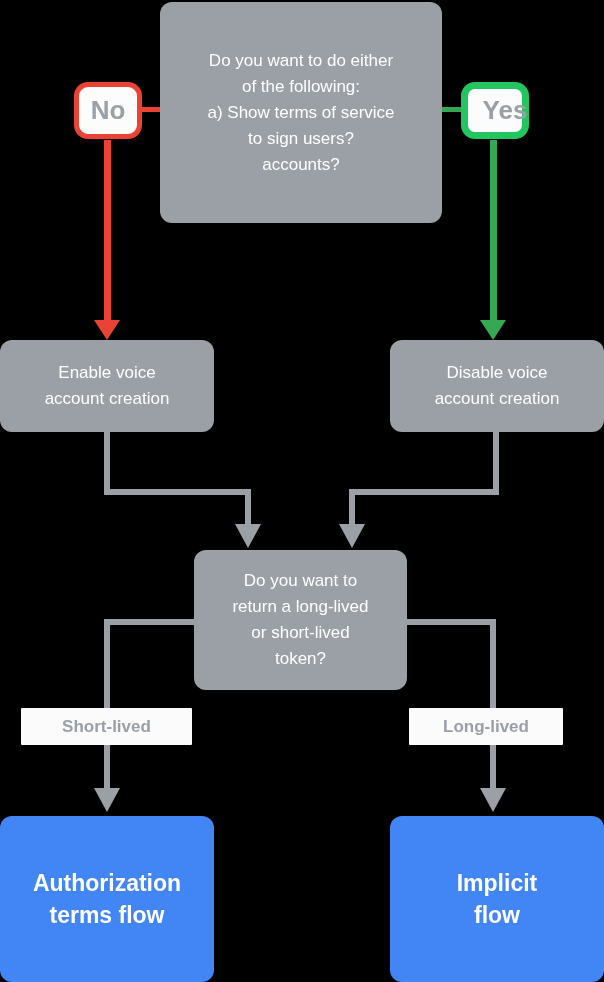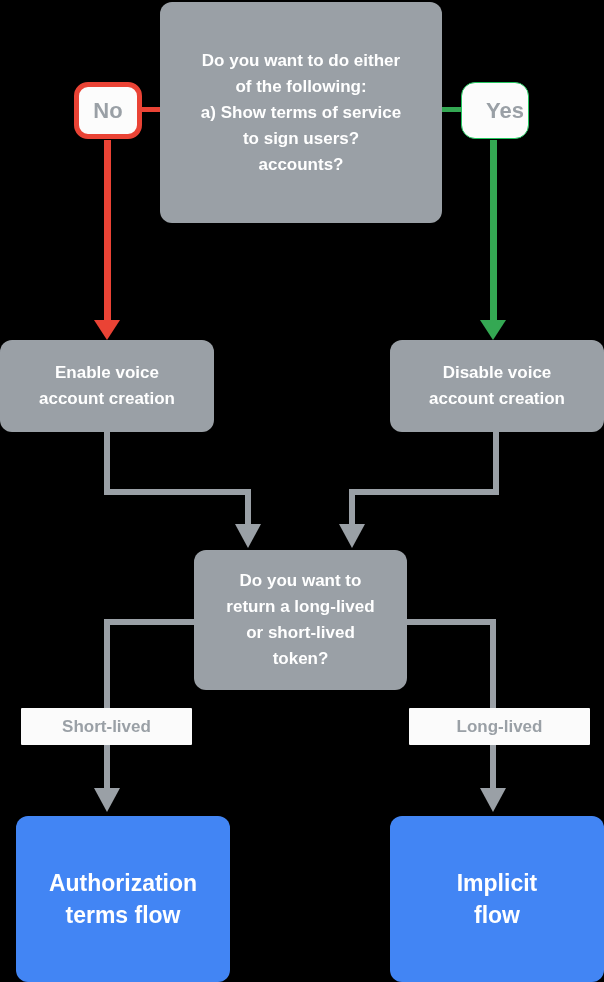--- a/index.html
+++ b/index.html
@@ -25,44 +25,44 @@
     justify-content: center;
     text-align: center;
   }
 
   .gray-box {
     background: #9aa0a6;
     border-radius: 12px;
     color: #ffffff;
     font-size: 17px;
     line-height: 26px;
-    font-weight: 700;
+    font-weight: 400;
     padding: 6px 14px;
   }
 
   .blue-box {
     background: #4285f4;
     border-radius: 12px;
     color: #ffffff;
     font-size: 23px;
     line-height: 32px;
     font-weight: 700;
     padding: 6px 14px;
   }
 
   .badge {
     background: #fcfcfc;
     border-radius: 14px;
     color: #9aa0a6;
-    font-size: 22px;
+    font-size: 26px;
     font-weight: 700;
     box-sizing: border-box;
   }
   .badge-no  { border: 5px solid #ea4335; }
-  .badge-yes { border: 1px solid #22c55e; padding-left: 20px; }
+  .badge-yes { border: 7px solid #22c55e; padding-left: 20px; }
 
   .edge-label {
     background: #fbfbfb;
     color: #9aa0a6;
     font-size: 17px;
     font-weight: 700;
     border-radius: 1px;
   }
   .v-line { position: absolute; }
   .h-line { position: absolute; }
@@ -145,25 +145,25 @@
       <span>Do you want to</span>
       <span>return a long-lived</span>
       <span>or short-lived</span>
       <span>token?</span>
     </div>
 
     <div class="node edge-label" style="left:21px; top:708px; width:171px; height:37px;">
       <span>Short-lived</span>
     </div>
 
-    <div class="node edge-label" style="left:409px; top:708px; width:181px; height:37px;">
+    <div class="node edge-label" style="left:409px; top:708px; width:154px; height:37px;">
       <span>Long-lived</span>
     </div>
 
-    <div class="node blue-box" style="left:16px; top:816px; width:214px; height:166px; flex-direction:column;">
+    <div class="node blue-box" style="left:0px; top:816px; width:214px; height:166px; flex-direction:column;">
       <span>Authorization</span>
       <span>terms flow</span>
     </div>
 
     <div class="node blue-box" style="left:390px; top:816px; width:214px; height:166px; flex-direction:column;">
       <span>Implicit</span>
       <span>flow</span>
     </div>
 
   </div>

